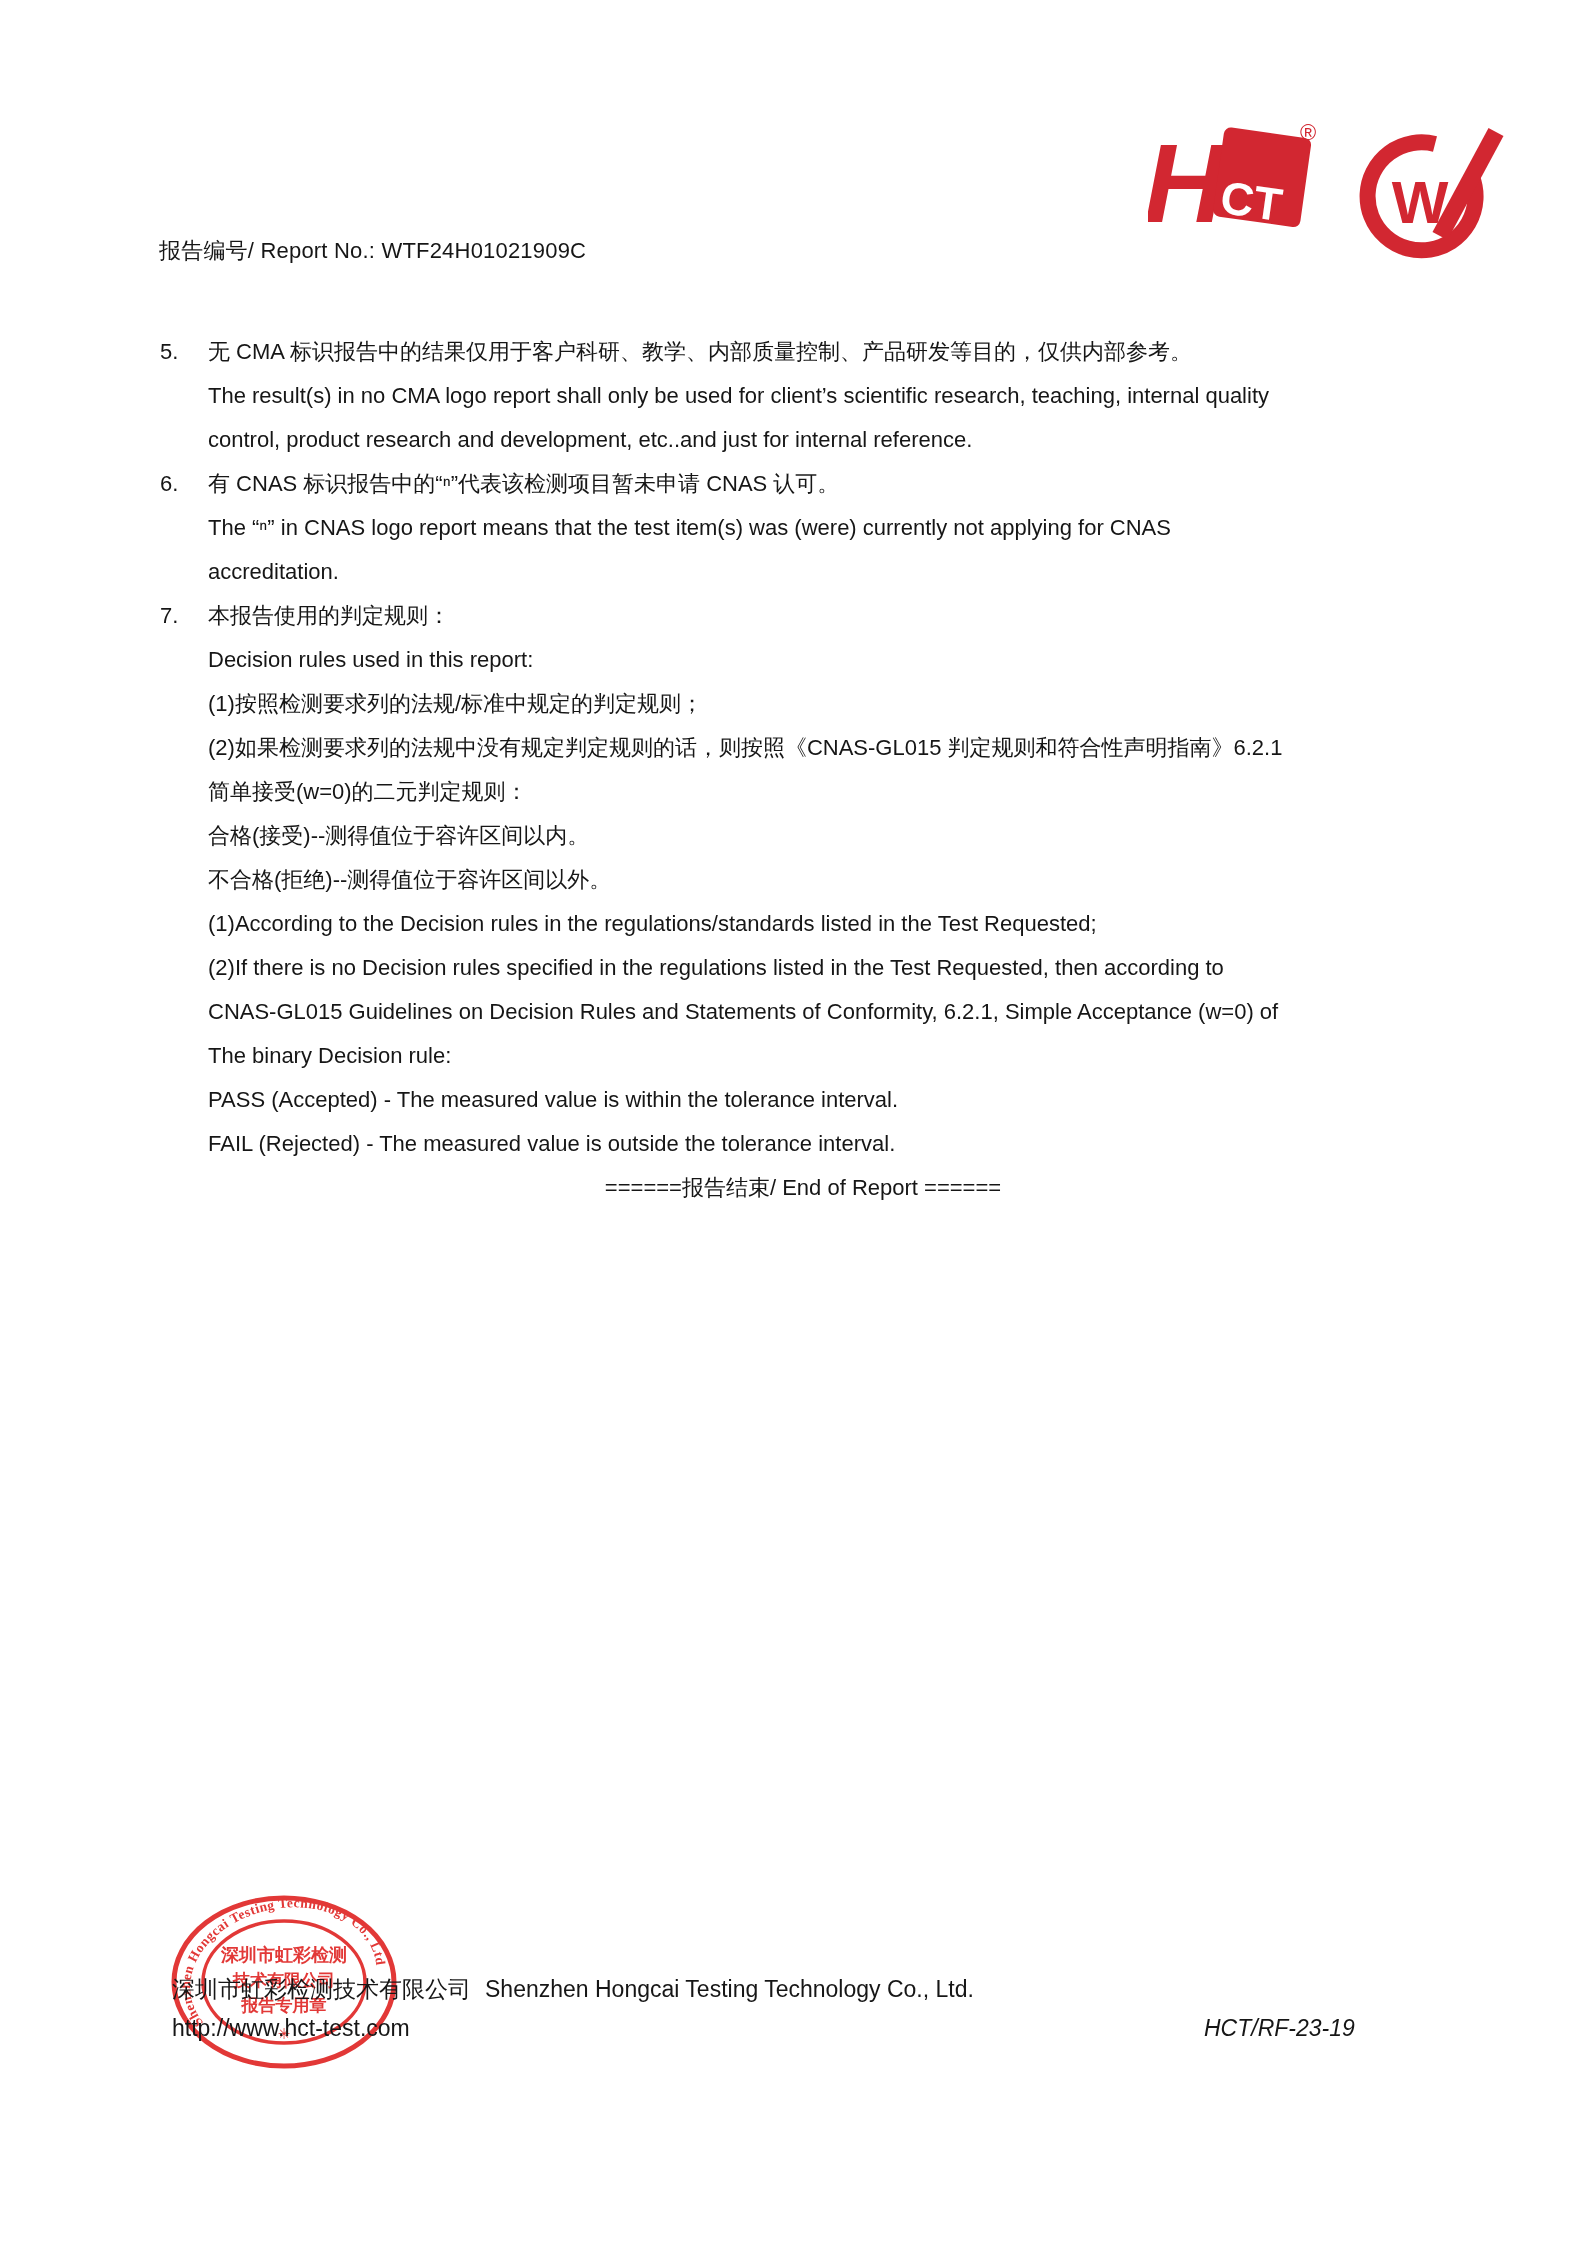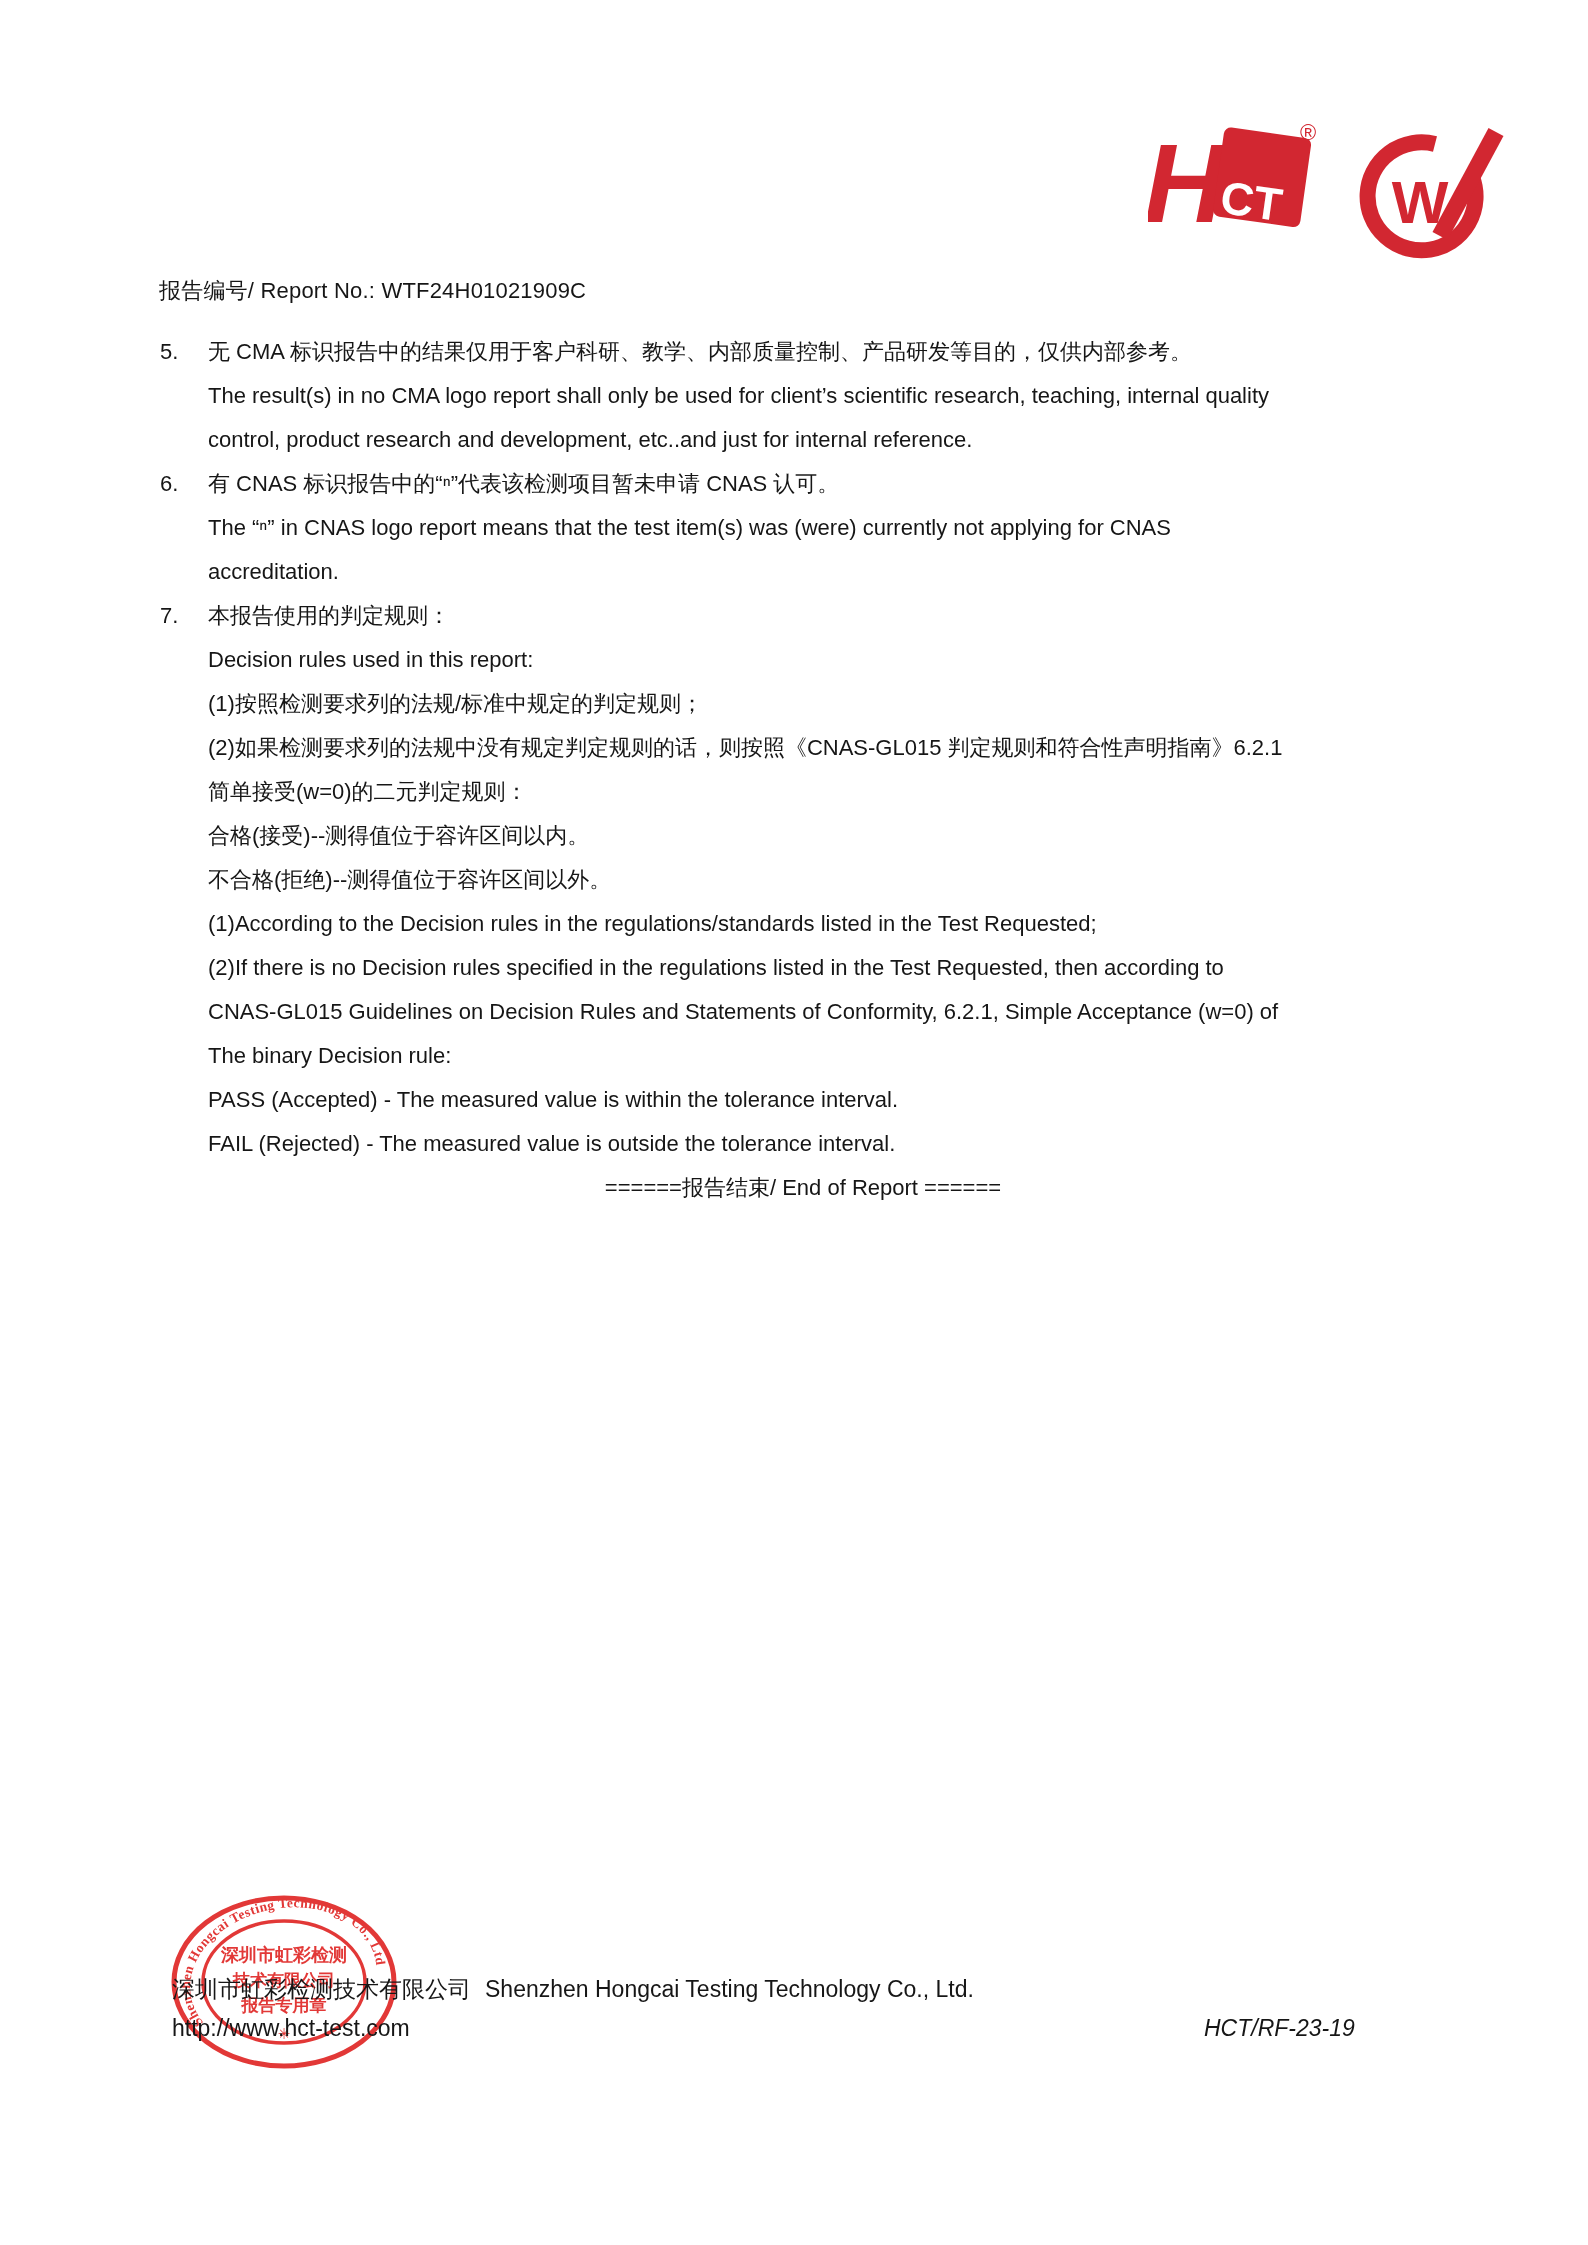--- a/index.html
+++ b/index.html
@@ -7,21 +7,21 @@
     position:relative;
     width:1588px;height:2245px;
     background:#ffffff;
     font-family:"Liberation Sans", sans-serif;
     color:#161616;
     overflow:hidden;
   }
   
   .report-no{
     position:absolute;left:159px;top:236px;
-    font-size:22px;letter-spacing:0.2px;margin-top:40px;
+    font-size:22px;letter-spacing:0.2px;
   }
   .logo-hct{position:absolute;left:1148px;top:118px;width:180px;height:118px;}
   .logo-w{position:absolute;left:1356px;top:124px;width:148px;height:136px;}
   
   .body-lines{
     position:absolute;left:160px;top:330px;width:1286px;
     font-size:22px;
   }
   .line{position:relative;padding-left:48px;line-height:44px;white-space:nowrap;}
   .line .num{position:absolute;left:0;top:0;}

